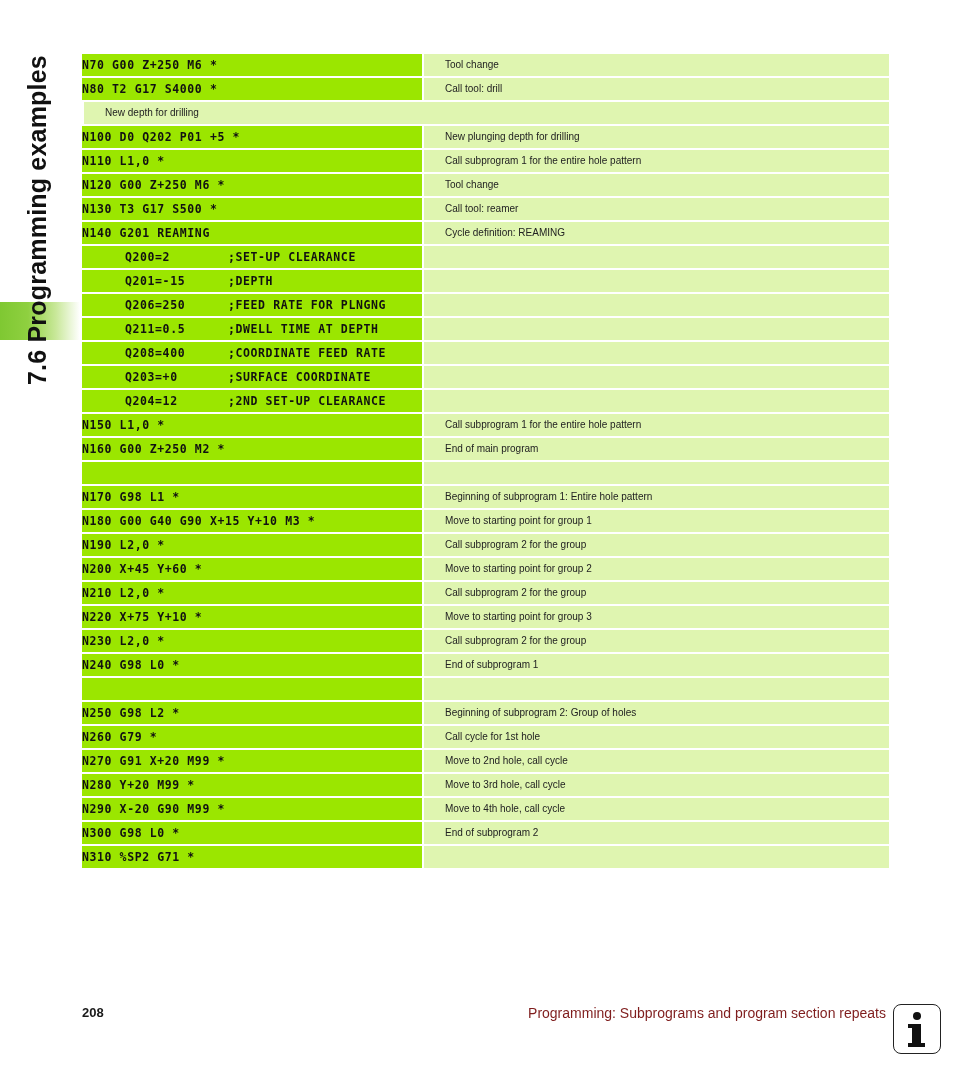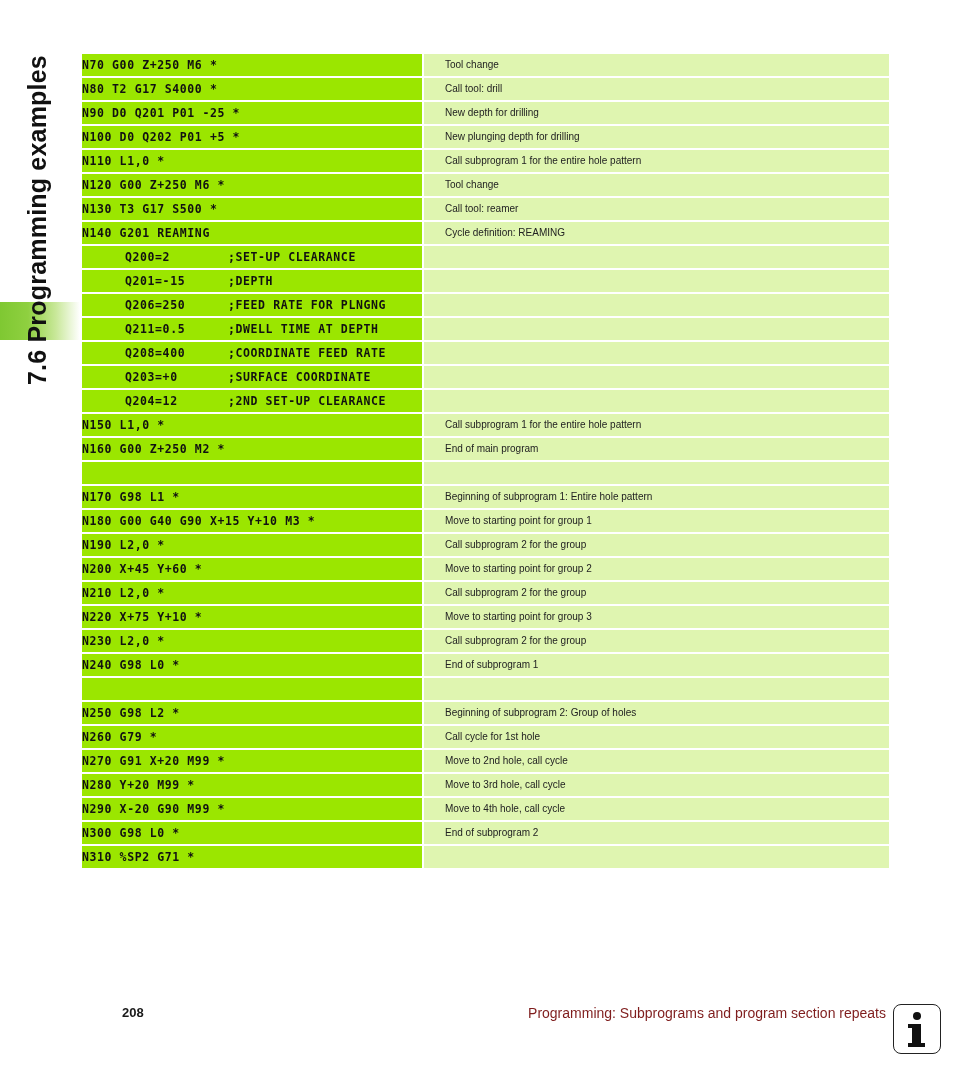--- a/index.html
+++ b/index.html
@@ -18,21 +18,21 @@
   .code { width: 340px; background: #9be600; font-family: "DejaVu Sans Mono", monospace;
           font-weight: bold; font-size: 11.5px; line-height: 22px; 
           box-sizing: border-box; white-space: pre; color: #111; letter-spacing: 0.6px; }
   .code.indent { padding-left: 43px; }
   .code .param { display: inline-block; width: 103px; }
   .gap { width: 2px; background: #ffffff; }
   .comment { flex: 1; background: #dff5b0; font-size: 10px; line-height: 22px;
              padding-left: 21px; box-sizing: border-box; color: #222; white-space: nowrap;
              border-left: 0; }
 
-  .page-number { position: absolute; left: 82px; top: 1005px; font-weight: bold; font-size: 13px; margin-left: 40px; }
+  .page-number { position: absolute; left: 82px; top: 1005px; font-weight: bold; font-size: 13px; }
   .footer-title { position: absolute; right: 68px; top: 1005px; font-size: 14px; color: #7f1d1d; }
   .info-icon { position: absolute; left: 893px; top: 1004px; width: 48px; height: 50px;
                border: 1.5px solid #222; border-radius: 8px; box-sizing: border-box; }
 </style>
 </head>
 <body>
 
 <div class="side-tab"></div>
 <div class="side-title">7.6 Programming examples</div>
 
@@ -41,21 +41,20 @@
       <div class="code">N70 G00 Z+250 M6 *</div>
       <div class="gap"></div>
       <div class="comment">Tool change</div>
     </div>
     <div class="row">
       <div class="code">N80 T2 G17 S4000 *</div>
       <div class="gap"></div>
       <div class="comment">Call tool: drill</div>
     </div>
     <div class="row">
-      <div class="code">N90 D0 Q201 P01 -25 *</div>
       <div class="gap"></div>
       <div class="comment">New depth for drilling</div>
     </div>
     <div class="row">
       <div class="code">N100 D0 Q202 P01 +5 *</div>
       <div class="gap"></div>
       <div class="comment">New plunging depth for drilling</div>
     </div>
     <div class="row">
       <div class="code">N110 L1,0 *</div>

